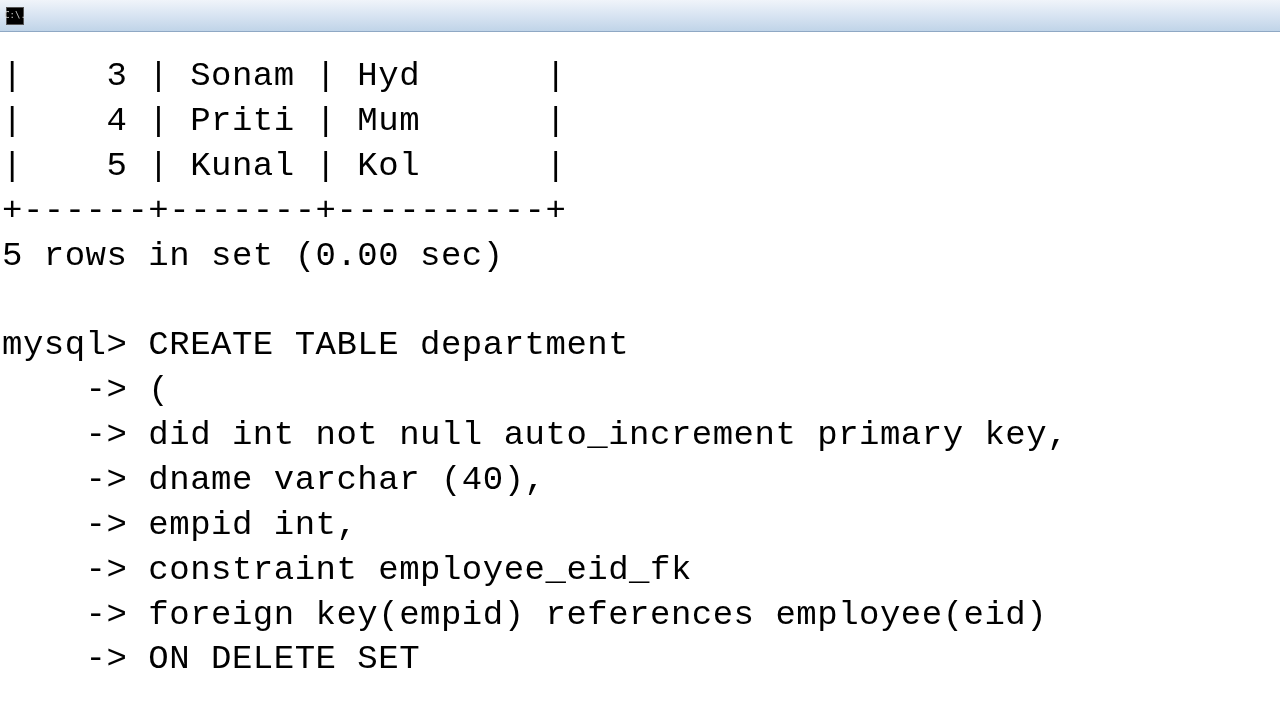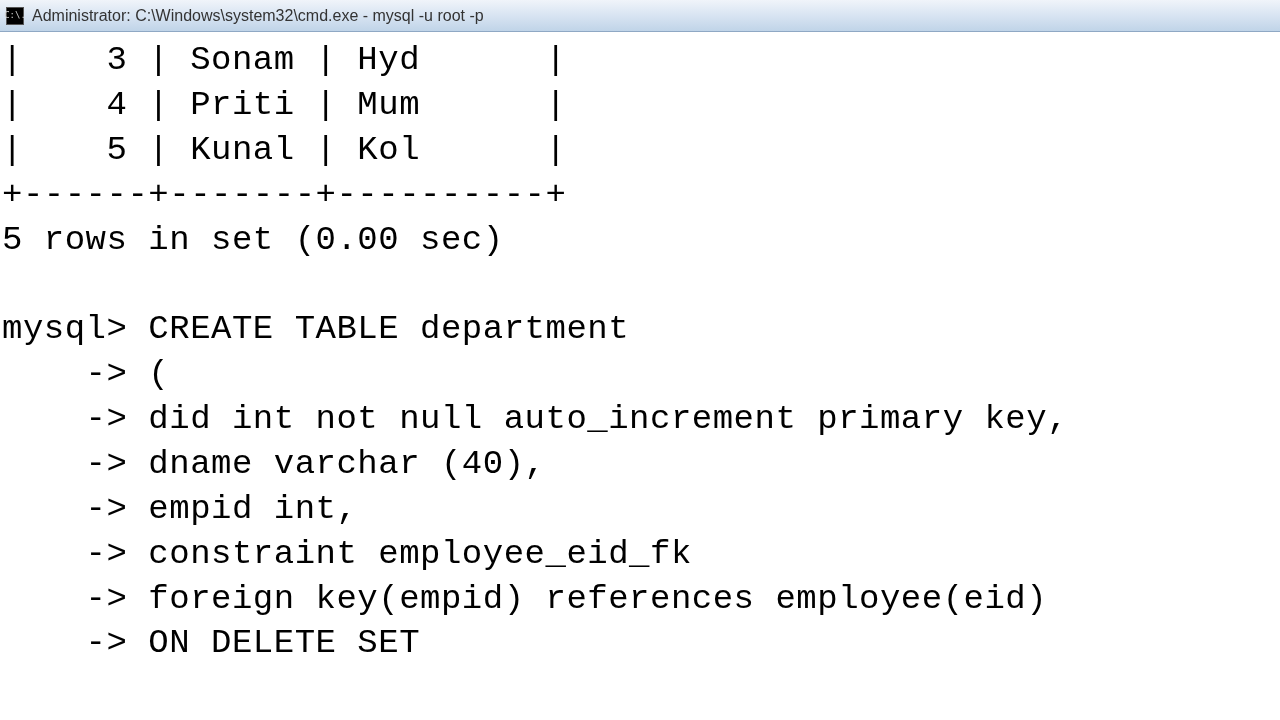--- a/index.html
+++ b/index.html
@@ -37,36 +37,35 @@
       font-size: 9px;
       font-family: monospace;
       line-height: 1;
     }
     .titlebar-text {
       font-family: "Segoe UI", Tahoma, sans-serif;
       font-size: 16px;
       color: #333;
     }
     .terminal {
-      padding: 6px 2px;
+      padding: 22px 2px;
       font-size: 34px;
       line-height: 1.32;
       color: #000;
       white-space: pre;
       letter-spacing: 0.5px;
     }
   </style>
 </head>
 <body>
 
 <div class="titlebar">
   <div class="titlebar-icon">
     <span class="titlebar-icon-text">C:\.</span>
   </div>
-  <span class="titlebar-text">Administrator: C:\Windows\system32\cmd.exe - mysql  -u root -p</span>
 </div>
 
 <div class="terminal"><span>|    3 | Sonam | Hyd      |</span>
 <span>|    4 | Priti | Mum      |</span>
 <span>|    5 | Kunal | Kol      |</span>
 <span>+------+-------+----------+</span>
 <span>5 rows in set (0.00 sec)</span>
 <span></span>
 <span>mysql&gt; CREATE TABLE department</span>
 <span>    -&gt; (</span>

